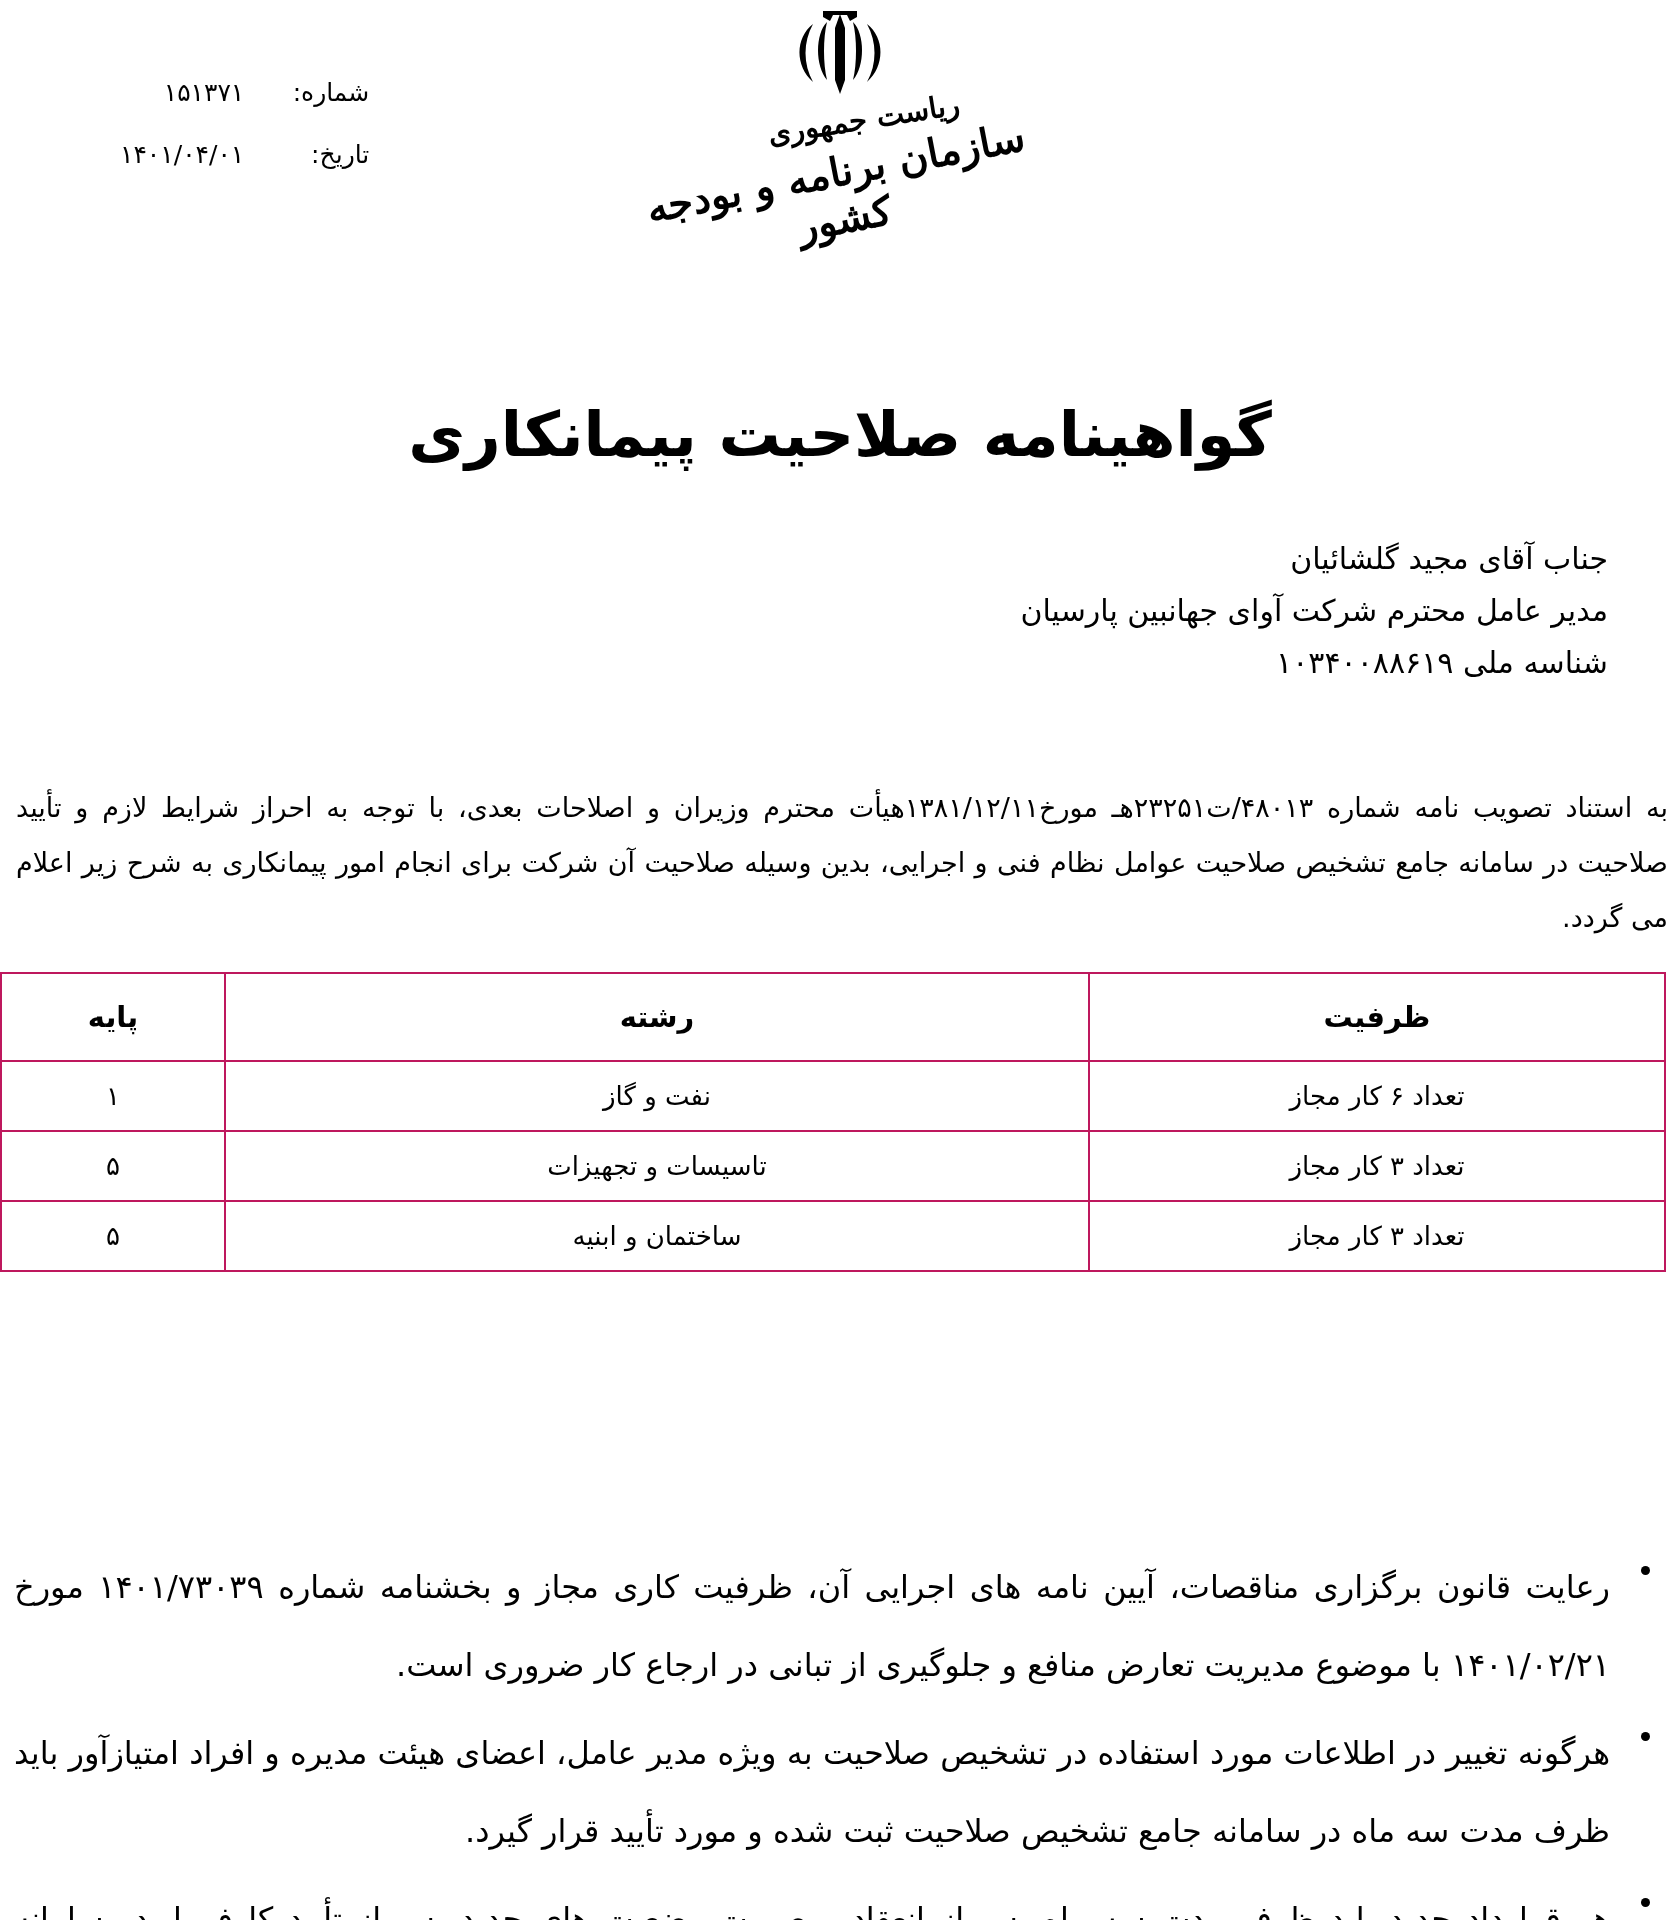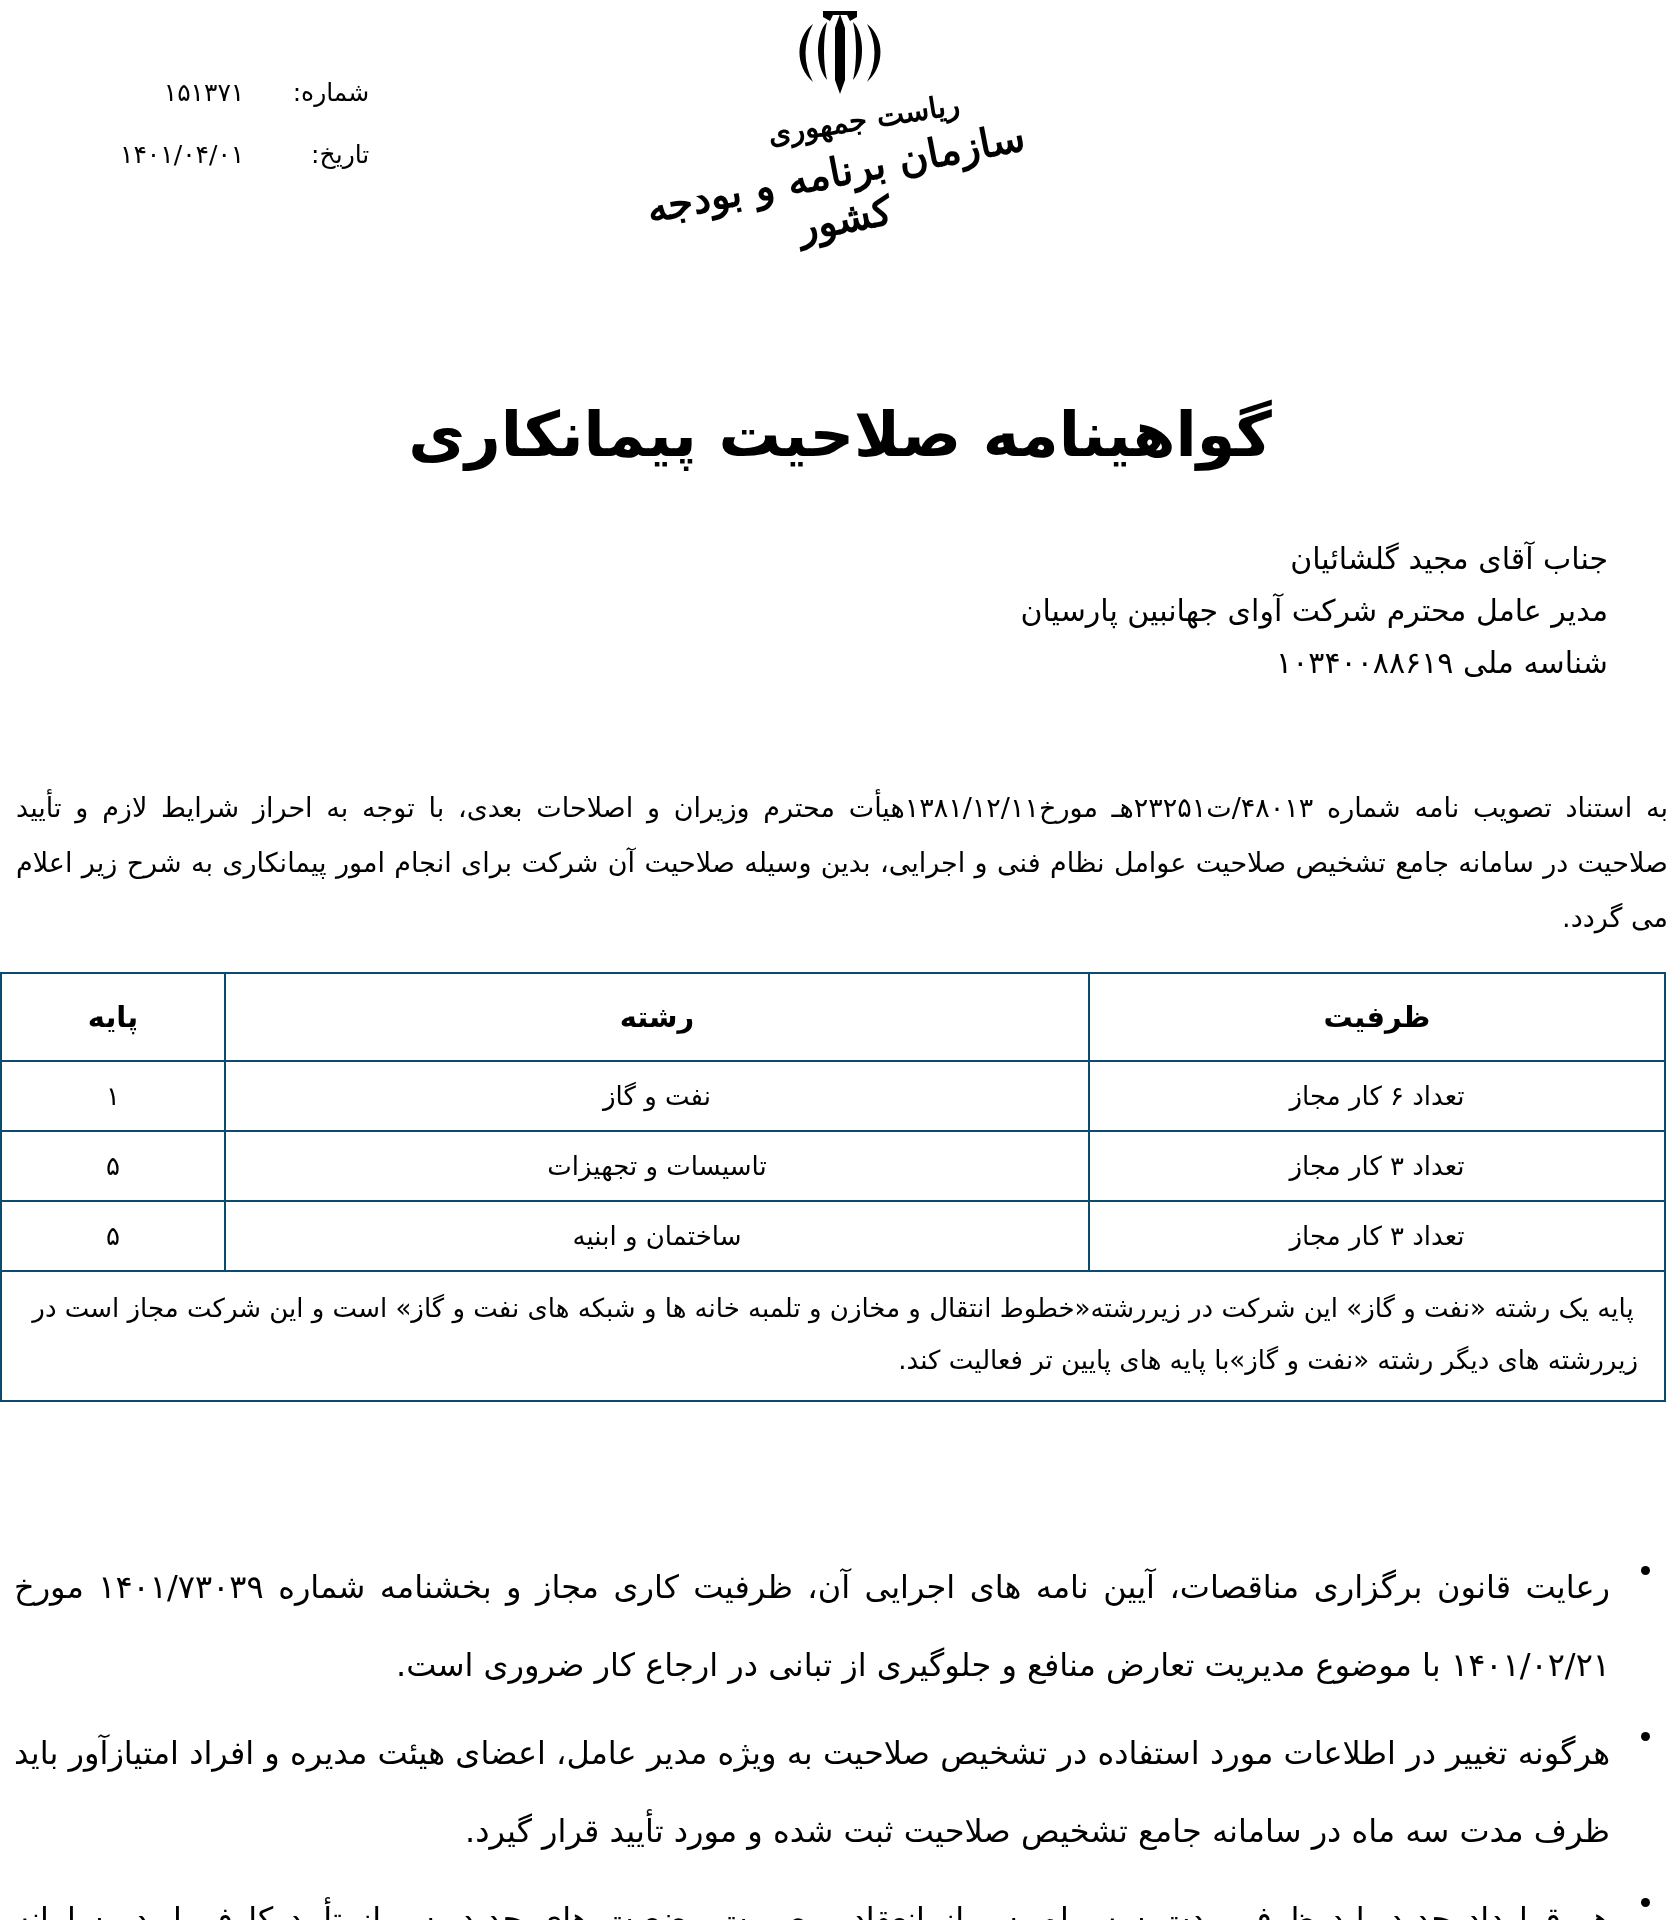--- a/index.html
+++ b/index.html
@@ -151,21 +151,21 @@
   .cert-table {
     position: absolute;
     top: 972px;
     right: 14px;
     width: 1652px;
     border-collapse: collapse;
     direction: rtl;
     table-layout: fixed;
   }
   .cert-table th, .cert-table td {
-    border: 2px solid #0c4a6e;
+    border: 2px solid #be185d;
     text-align: center;
     vertical-align: middle;
   }
   .cert-table th {
     font-size: 29px;
     font-weight: 700;
     height: 84px;
   }
   .cert-table td {
     font-size: 26px;
@@ -293,23 +293,20 @@
     <tr>
       <td>تعداد ۳ کار مجاز</td>
       <td>تاسیسات و تجهیزات</td>
       <td>۵</td>
     </tr>
     <tr>
       <td>تعداد ۳ کار مجاز</td>
       <td>ساختمان و ابنیه</td>
       <td>۵</td>
     </tr>
-    <tr>
-      <td class="note-cell" colspan="3">پایه یک رشته «نفت و گاز» این شرکت در زیررشته«خطوط انتقال و مخازن و تلمبه خانه ها و شبکه های نفت و گاز» است و این شرکت مجاز است در زیررشته های دیگر رشته «نفت و گاز»با پایه های پایین تر فعالیت کند.</td>
-    </tr>
   </tbody>
 </table>
 
 <ul class="bullets">
   <li>
     <span class="bullet-dot"></span>
     <span>رعایت قانون برگزاری مناقصات، آیین نامه های اجرایی آن، ظرفیت کاری مجاز و بخشنامه شماره ۱۴۰۱/۷۳۰۳۹ مورخ ۱۴۰۱/۰۲/۲۱ با موضوع مدیریت تعارض منافع و جلوگیری از تبانی در ارجاع کار ضروری است.</span>
   </li>
   <li>
     <span class="bullet-dot"></span>

